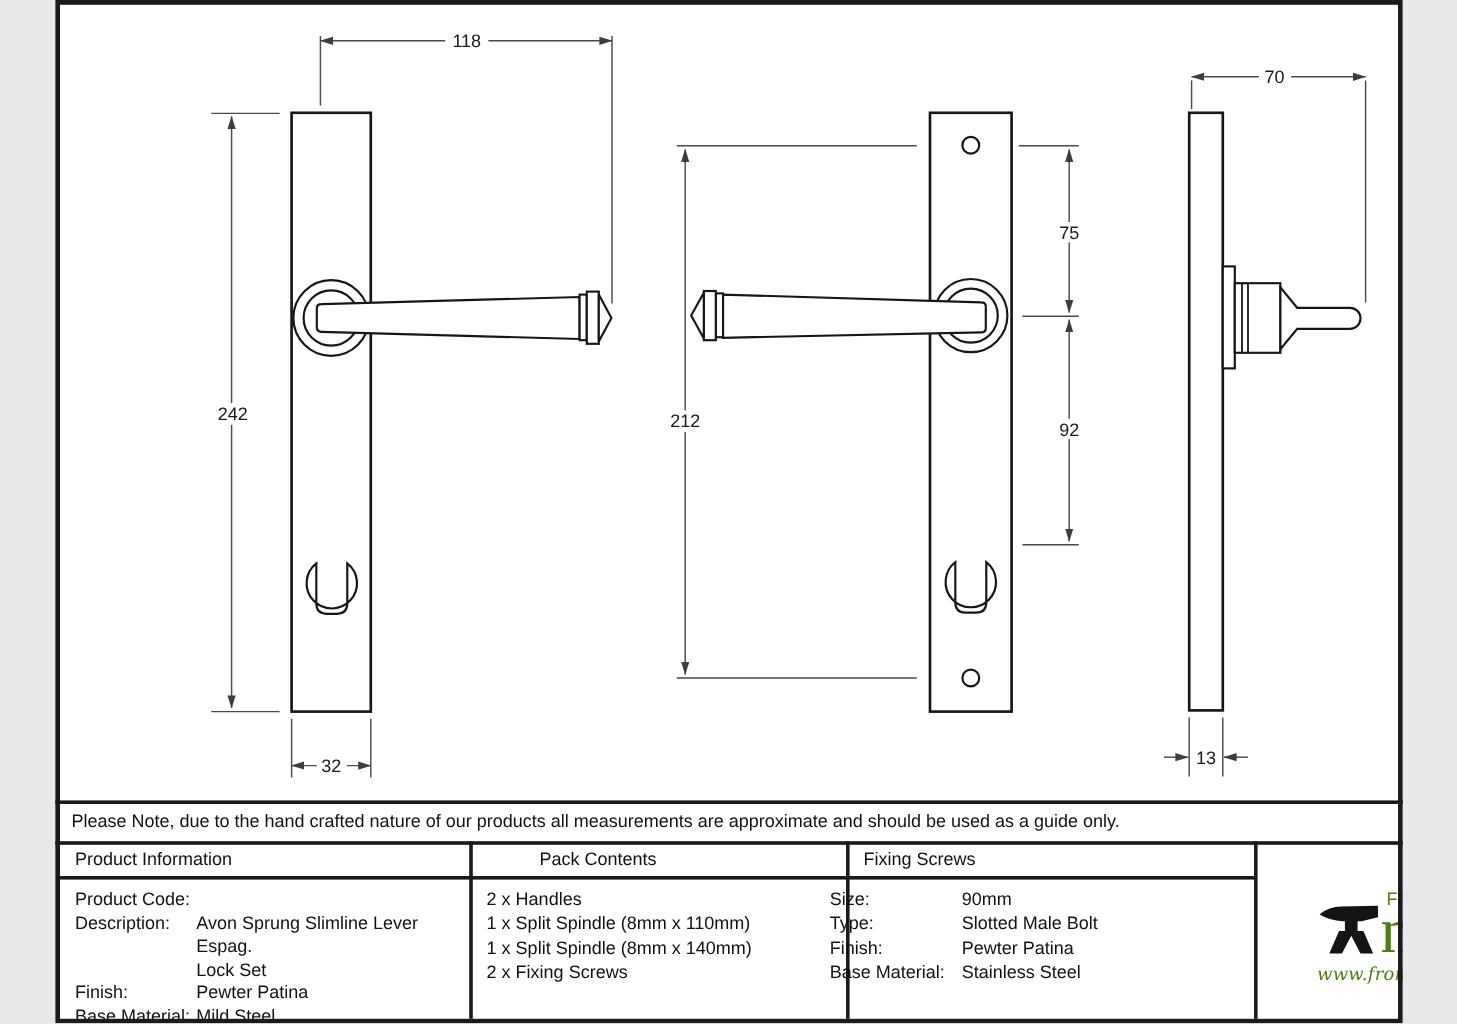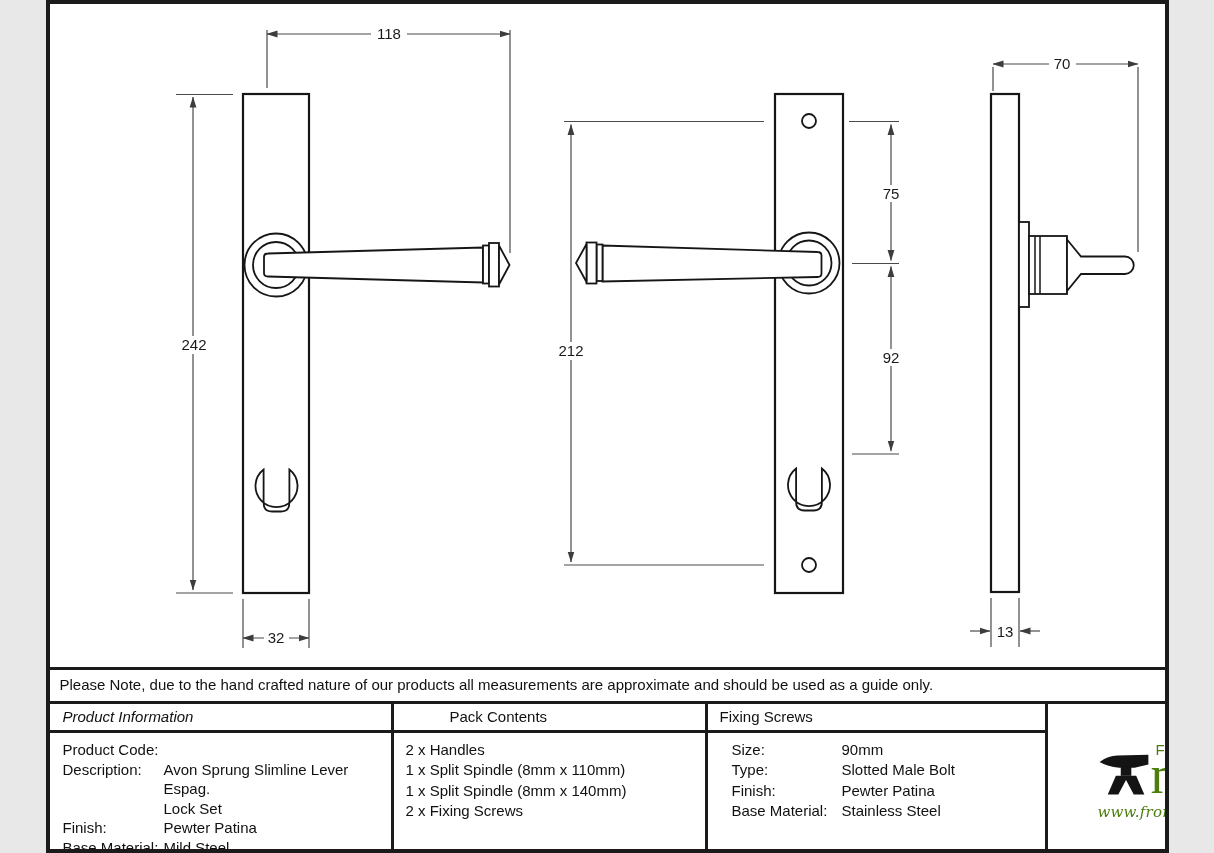--- a/index.html
+++ b/index.html
@@ -21,28 +21,28 @@
   .hline2{left:0;top:701px;width:1214px;height:3px;}
   .hline3{left:4px;top:730px;width:997px;height:3px;}
   .vline{top:701px;height:148px;width:3px;}
   .vline1{left:345px;}
   .vline2{left:659px;}
   .vline3{left:999px;}
 
   .note-text{position:absolute;left:14px;top:676px;font-size:15px;z-index:11;white-space:nowrap;}
 
   .col-title{position:absolute;top:708px;font-size:15px;z-index:11;white-space:nowrap;}
-  .t-pi{left:17px;font-style:italic;} .t-pc{left:360px;margin-left:44px;} .t-fs{left:674px;}
+  .t-pi{left:17px;} .t-pc{left:360px;margin-left:44px;} .t-fs{left:674px;}
 
   .kv{position:absolute;z-index:11;font-size:15px;}
   .kv .row{display:flex;align-items:flex-start;}
   .pi-block{left:17px;top:740px;width:322px;line-height:19.6px;}
   .pi-block .lbl{width:101px;flex:0 0 101px;}
   .pi-block .val{width:221px;white-space:pre-line;}
-  .fs-block{left:686px;top:740px;width:320px;line-height:20.4px;}
+  .fs-block{left:646px;top:740px;width:320px;line-height:20.4px;}
   .fs-block .lbl{width:110px;flex:0 0 110px;}
   .list-block{position:absolute;left:360px;top:740px;font-size:15px;line-height:20.4px;z-index:11;}
 
   
   .logo{position:absolute;left:1032px;top:742px;width:158px;z-index:11;color:#4d7c0f;margin-left:20px;}
   .logo-word{position:relative;height:58px;display:flex;align-items:flex-end;}
   .anvil-icon{width:52px;height:50px;display:block;margin-right:1px;}
   .anvil-icon path,.anvil-icon rect{fill:#141414;}
   .nvil{font-family:"Liberation Serif","DejaVu Serif",serif;font-size:54px;line-height:50px;letter-spacing:1px;}
   .from-the{position:absolute;left:58px;top:-1px;font-family:Liberation Sans, sans-serif;font-size:15px;white-space:nowrap;}

